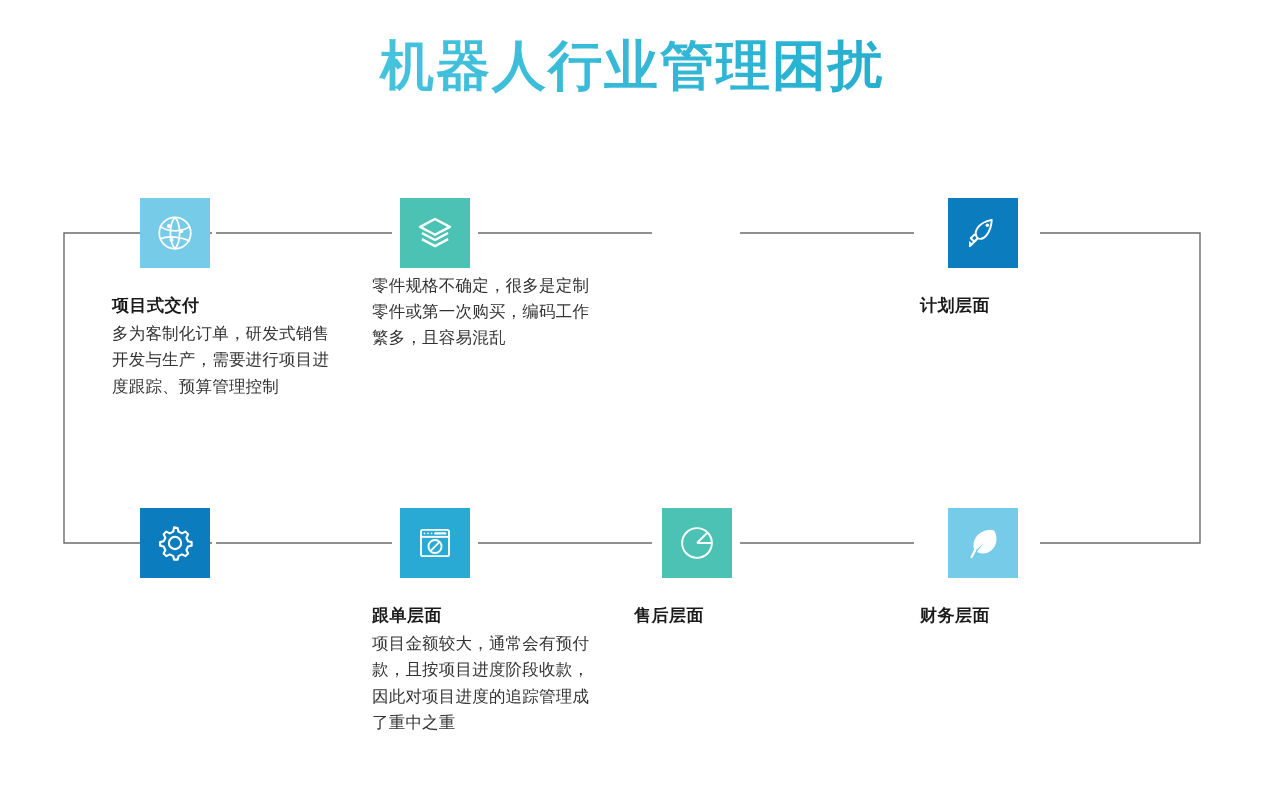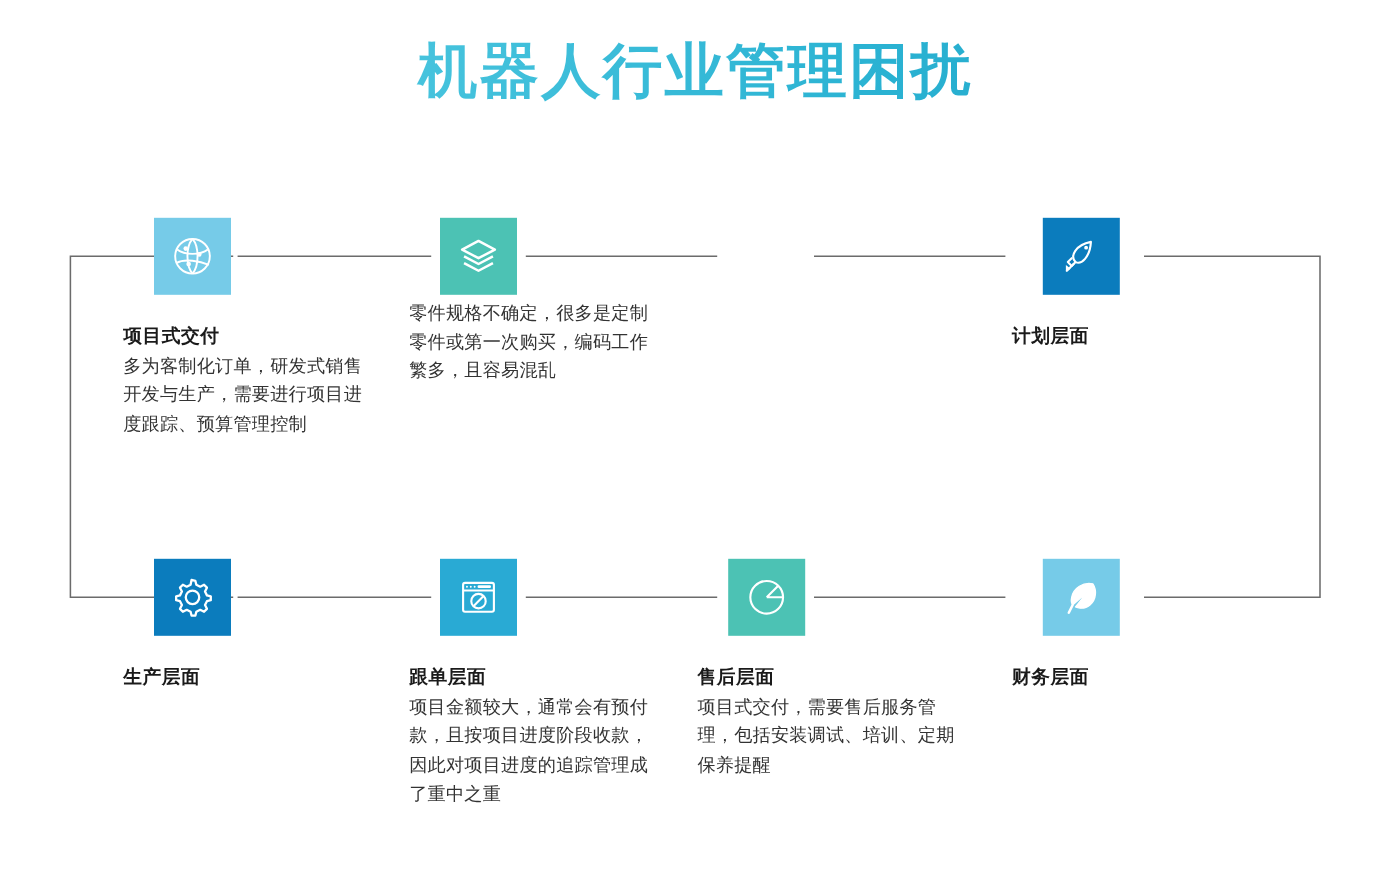--- a/index.html
+++ b/index.html
@@ -164,21 +164,20 @@
 
   <div class="col c1 row-bottom">
     <div class="icon-box" style="background:#0b7cbd">
       <span>
         <svg width="42" height="42" viewBox="0 0 48 48" fill="none" stroke="#ffffff" stroke-width="2.4" stroke-linejoin="round">
           <path d="M24 7 l4 1 1 4 4 2 4-2 3 3 -2 4 2 4 4 1 0 4 -4 1 -2 4 2 4 -3 3 -4-2 -4 2 -1 4 -4 0 -1-4 -4-2 -4 2 -3-3 2-4 -2-4 -4-1 0-4 4-1 2-4 -2-4 3-3 4 2 4-2 z" transform="translate(-1,-1) scale(1.0)"></path>
           <circle cx="24" cy="24" r="7"></circle>
         </svg>
       </span>
     </div>
-    <div class="card-title">生产层面</div>
   </div>
 
   <div class="col c2 row-bottom">
     <div class="icon-box" style="background:#29aad4">
       <span>
         <svg width="42" height="42" viewBox="0 0 48 48" fill="none" stroke="#ffffff" stroke-width="2.2" stroke-linejoin="round">
           <rect x="8" y="9" width="32" height="30" rx="2"></rect>
           <line x1="8" y1="17" x2="40" y2="17"></line>
           <circle cx="12" cy="13" r="1" fill="#ffffff" stroke="none"></circle>
           <circle cx="16" cy="13" r="1" fill="#ffffff" stroke="none"></circle>
@@ -196,21 +195,20 @@
   <div class="col c3 row-bottom">
     <div class="icon-box" style="background:#4cc2b4">
       <span>
         <svg width="42" height="42" viewBox="0 0 48 48" fill="none" stroke="#ffffff" stroke-width="2.2" stroke-linejoin="round">
           <circle cx="24" cy="24" r="17"></circle>
           <path d="M24 24 L36 12 M24 24 L41 24"></path>
         </svg>
       </span>
     </div>
     <div class="card-title">售后层面</div>
-    <div class="card-body">项目式交付，需要售后服务管理，包括安装调试、培训、定期保养提醒</div>
   </div>
 
   <div class="col c4 row-bottom">
     <div class="icon-box" style="background:#76cbe8">
       <span>
         <svg width="42" height="42" viewBox="0 0 48 48" fill="#ffffff" stroke="#ffffff" stroke-width="1.4" stroke-linejoin="round">
           <path d="M36 10 C26 8, 16 14, 14 24 C13 29, 15 32, 15 32 L31 18 L18 34 C18 34, 26 38, 33 32 C40 26, 40 16, 36 10 Z"></path>
           <path d="M15 32 L11 40" stroke="#ffffff" stroke-width="2.6" stroke-linecap="round" fill="none"></path>
         </svg>
       </span>

